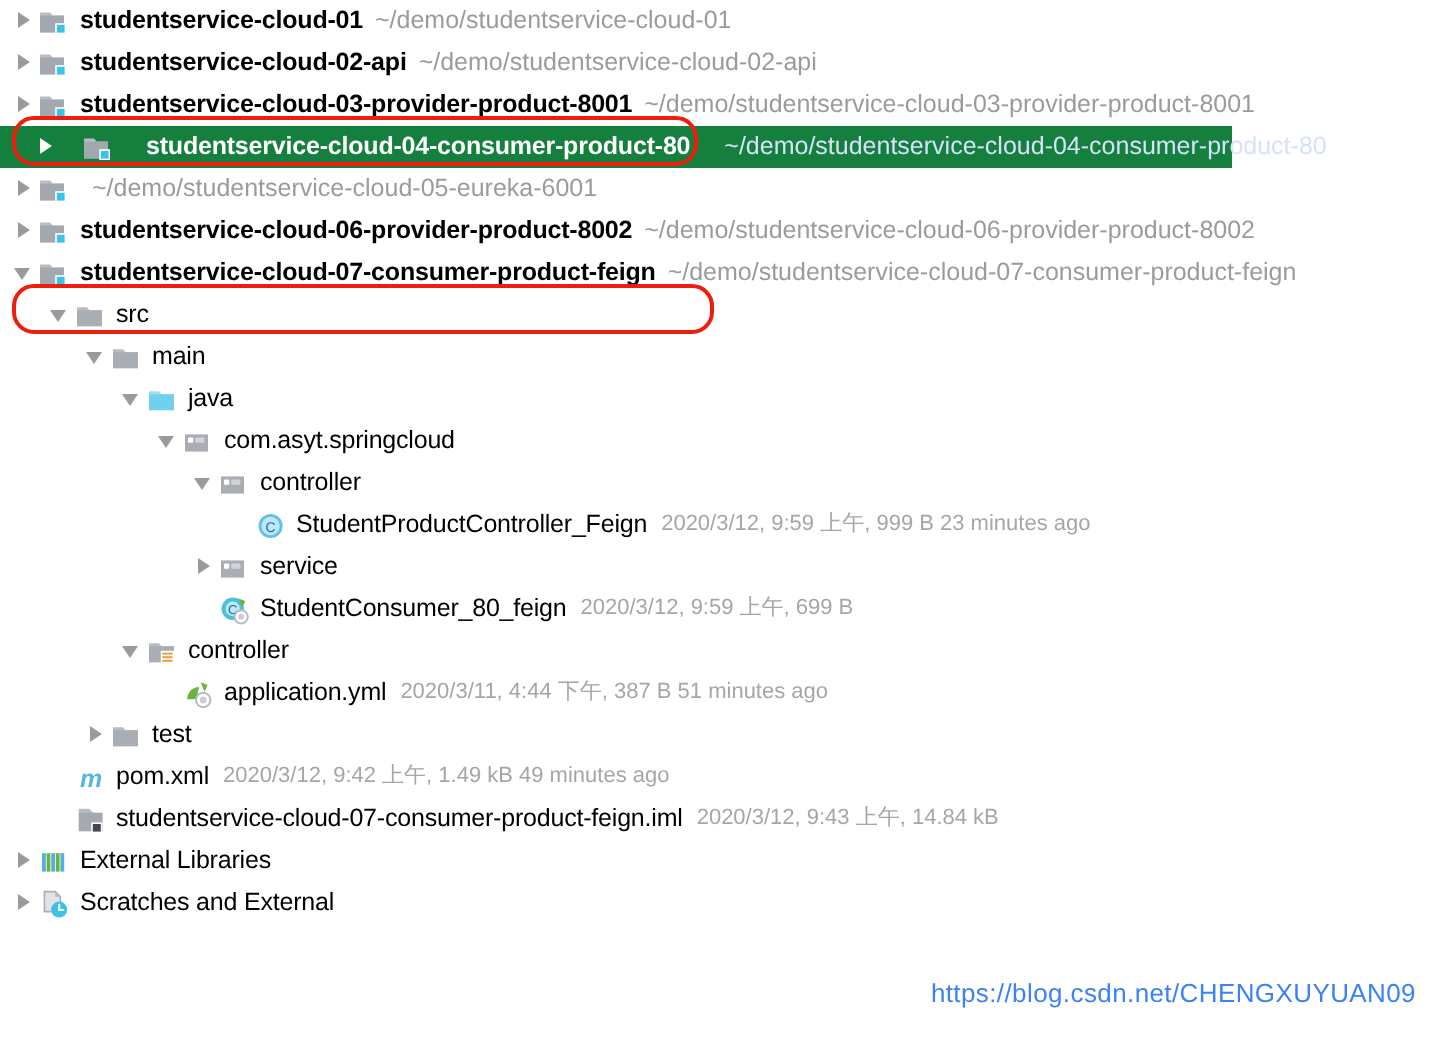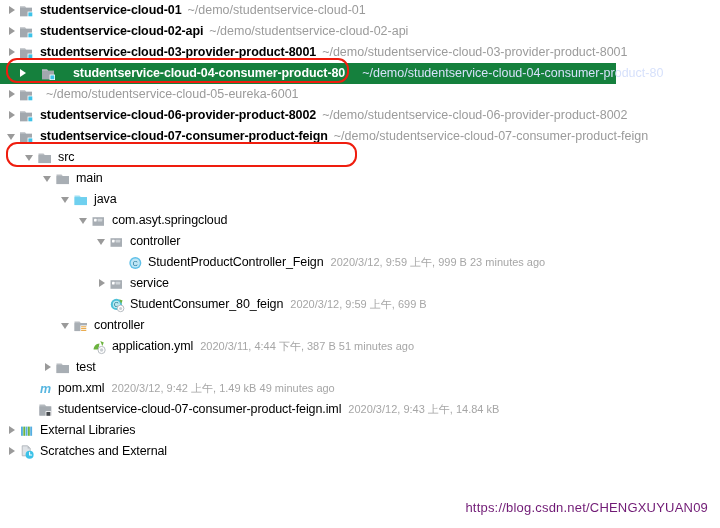--- a/index.html
+++ b/index.html
@@ -110,22 +110,22 @@
     border: 2.5px solid #ef1d0e;
     border-radius: 11px;
     pointer-events: none;
     box-sizing: border-box;
   }
 
   
   .watermark {
     position: absolute;
     right: 12px;
-    bottom: 13px;
-    color: #701a75;
+    bottom: 24px;
+    color: #3b82f6;
     font-size: 13px;
     letter-spacing: 0.2px;
     font-family: "Liberation Sans", "DejaVu Sans", sans-serif;
   }
 </style>
 </head>
 <body>
 
 <div id="tree">
     <div class="row">

